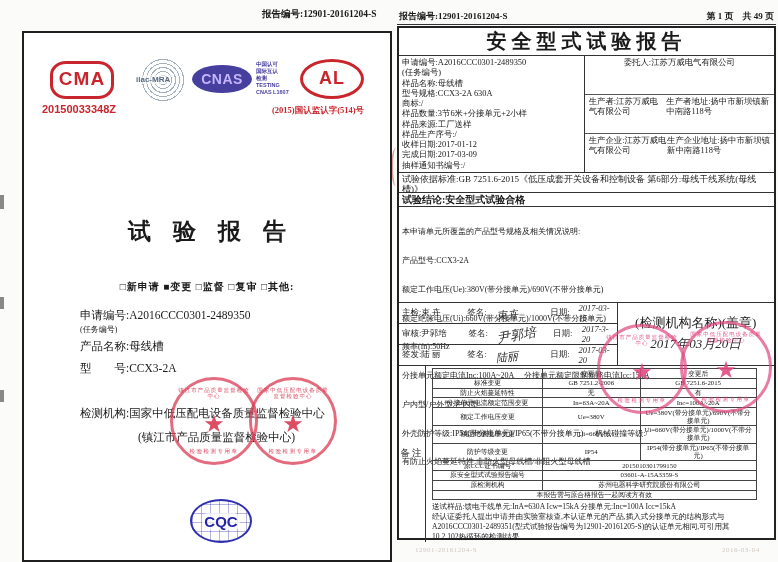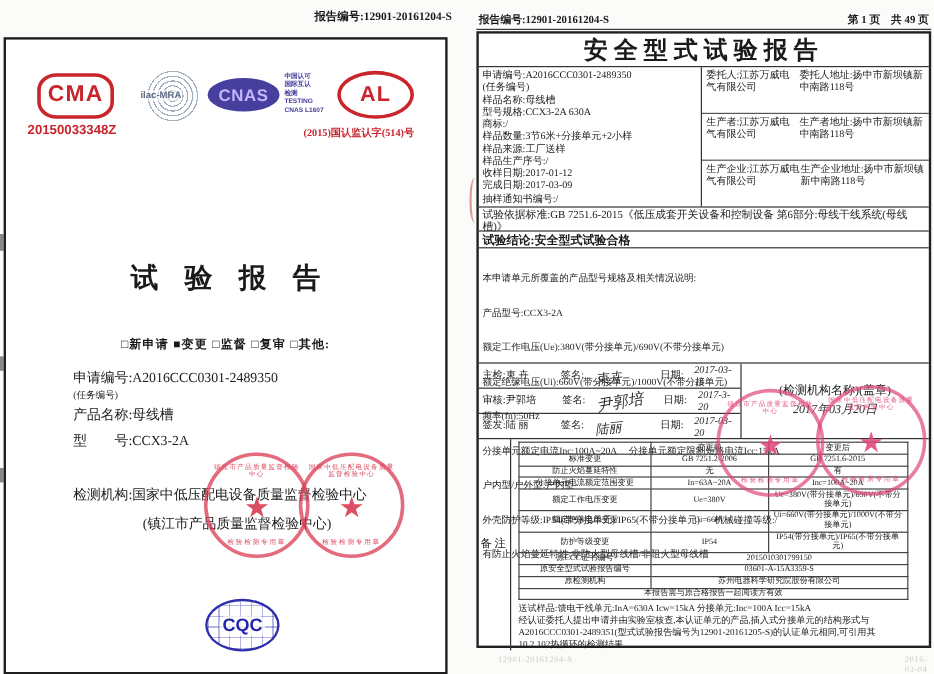--- a/index.html
+++ b/index.html
@@ -7,21 +7,21 @@
     width:778px;height:562px;position:relative;overflow:hidden;
     background:#fbfbfa;color:#1a1a1a;
     font-family:"Liberation Serif","DejaVu Serif",serif;
   }
   
   .edge-mark{position:absolute;left:0;background:#4a4a4a;opacity:.65;}
   .pen-mark{position:absolute;left:391px;top:148px;width:8px;height:38px;
     border-left:2px solid rgba(205,70,70,.55);border-radius:50%;}
   .faint{position:absolute;font-size:7px;color:#cfc8c0;letter-spacing:.5px;}
   
-  .page-left{position:absolute;left:3px;top:31px;width:366px;height:527px;
+  .page-left{position:absolute;left:22px;top:31px;width:366px;height:527px;
     border:2px solid #1f1f1f;background:#fff;}
   .lp-reportno{position:absolute;left:262px;top:8px;font-size:9.5px;font-weight:bold;}
   .logo-row{position:absolute;left:0;top:22px;width:100%;height:80px;}
   .cma{position:absolute;left:26px;top:6px;width:58px;height:32px;border:3px solid #c9252c;
     border-radius:16px/14px;color:#c9252c;font-weight:bold;font-size:19px;text-align:center;
     line-height:30px;font-family:"Liberation Sans",sans-serif;letter-spacing:1px;}
   .cma-code{position:absolute;left:18px;top:48px;color:#c9252c;font-weight:bold;font-size:11px;
     font-family:"Liberation Sans",sans-serif;}
   .ilac{position:absolute;left:116px;top:2px;width:46px;height:46px;border-radius:50%;
     background:repeating-radial-gradient(circle at 50% 50%, #8d9db0 0 1px, transparent 1px 4px);
@@ -88,21 +88,21 @@
   .so-left{width:58%;display:flex;flex-direction:column;border-right:1px solid #333;}
   .so-row{flex:1;display:flex;align-items:center;font-size:8.5px;padding:0 3px;overflow:visible;}
   .so-row + .so-row{border-top:1px solid #333;}
   .so-role{width:74px;}
   .so-lbl{width:32px;}
   .sig{font-style:italic;transform:rotate(-6deg);font-size:11px;color:#2a2a2a;width:62px;
     display:inline-block;}
   .sig-big{font-size:13px;transform:rotate(-10deg);}
   .hand{font-style:italic;color:#2a2a2a;}
   .so-right{width:42%;display:flex;flex-direction:column;align-items:center;justify-content:center;
-    font-size:10px;line-height:1.6;}
+    font-size:13px;line-height:1.6;}
   .rp-remark{flex:1;display:flex;}
   .rm-label{width:26px;border-right:1px solid #333;display:flex;align-items:center;
     justify-content:center;font-size:9.5px;letter-spacing:2px;}
   .rm-body{flex:1;padding:2px 14px 0 6px;box-sizing:border-box;}
   table.ct{border-collapse:collapse;width:99%;font-size:6.8px;table-layout:fixed;}
   table.ct td{border:1px solid #444;text-align:center;padding:.5px 2px;line-height:1.15;
     word-break:break-all;}
   table.ct .c1{width:34%;}
   table.ct .c2{width:30%;}
   table.ct .c3{width:36%;}
@@ -187,21 +187,20 @@
       <div data-interactable="false">样品数量:3节6米+分接单元+2小样</div>
       <div data-interactable="false">样品来源:工厂送样</div>
       <div data-interactable="false">样品生产序号:/</div>
       <div data-interactable="false">收样日期:2017-01-12</div>
       <div data-interactable="false">完成日期:2017-03-09</div>
       <div data-interactable="false">抽样通知书编号:/</div>
     </div>
     <div class="cell-r" data-interactable="false">
       <div class="grp" data-interactable="false">
         <div data-interactable="false">委托人:江苏万威电气有限公司</div>
-        <div data-interactable="false">委托人地址:扬中市新坝镇新中南路118号</div>
       </div>
       <div class="grp" data-interactable="false">
         <div data-interactable="false">生产者:江苏万威电气有限公司</div>
         <div data-interactable="false">生产者地址:扬中市新坝镇新中南路118号</div>
       </div>
       <div class="grp" data-interactable="false">
         <div data-interactable="false">生产企业:江苏万威电气有限公司</div>
         <div data-interactable="false">生产企业地址:扬中市新坝镇新中南路118号</div>
       </div>
     </div>
@@ -324,13 +323,13 @@
   <span class="s-star" data-interactable="false">★</span>
   <span class="s-bot" data-interactable="false">检验检测专用章</span>
 </div>
 <div class="stamp stamp-pink" style="left:680px;top:321px;width:92px;height:92px;" data-interactable="false">
   <span class="s-top" data-interactable="false">国家中低压配电设备质量监督检验中心</span>
   <span class="s-star" data-interactable="false">★</span>
   <span class="s-bot" data-interactable="false">检验检测专用章</span>
 </div>
 
 <div class="faint" style="left:415px;top:546px;" data-interactable="false">12901-20161204-S</div>
-<div class="faint" style="left:722px;top:546px;margin-left:32px;" data-interactable="false">2016-03-04</div>
+<div class="faint" style="left:722px;top:546px;" data-interactable="false">2016-03-04</div>
 
 </body></html>

